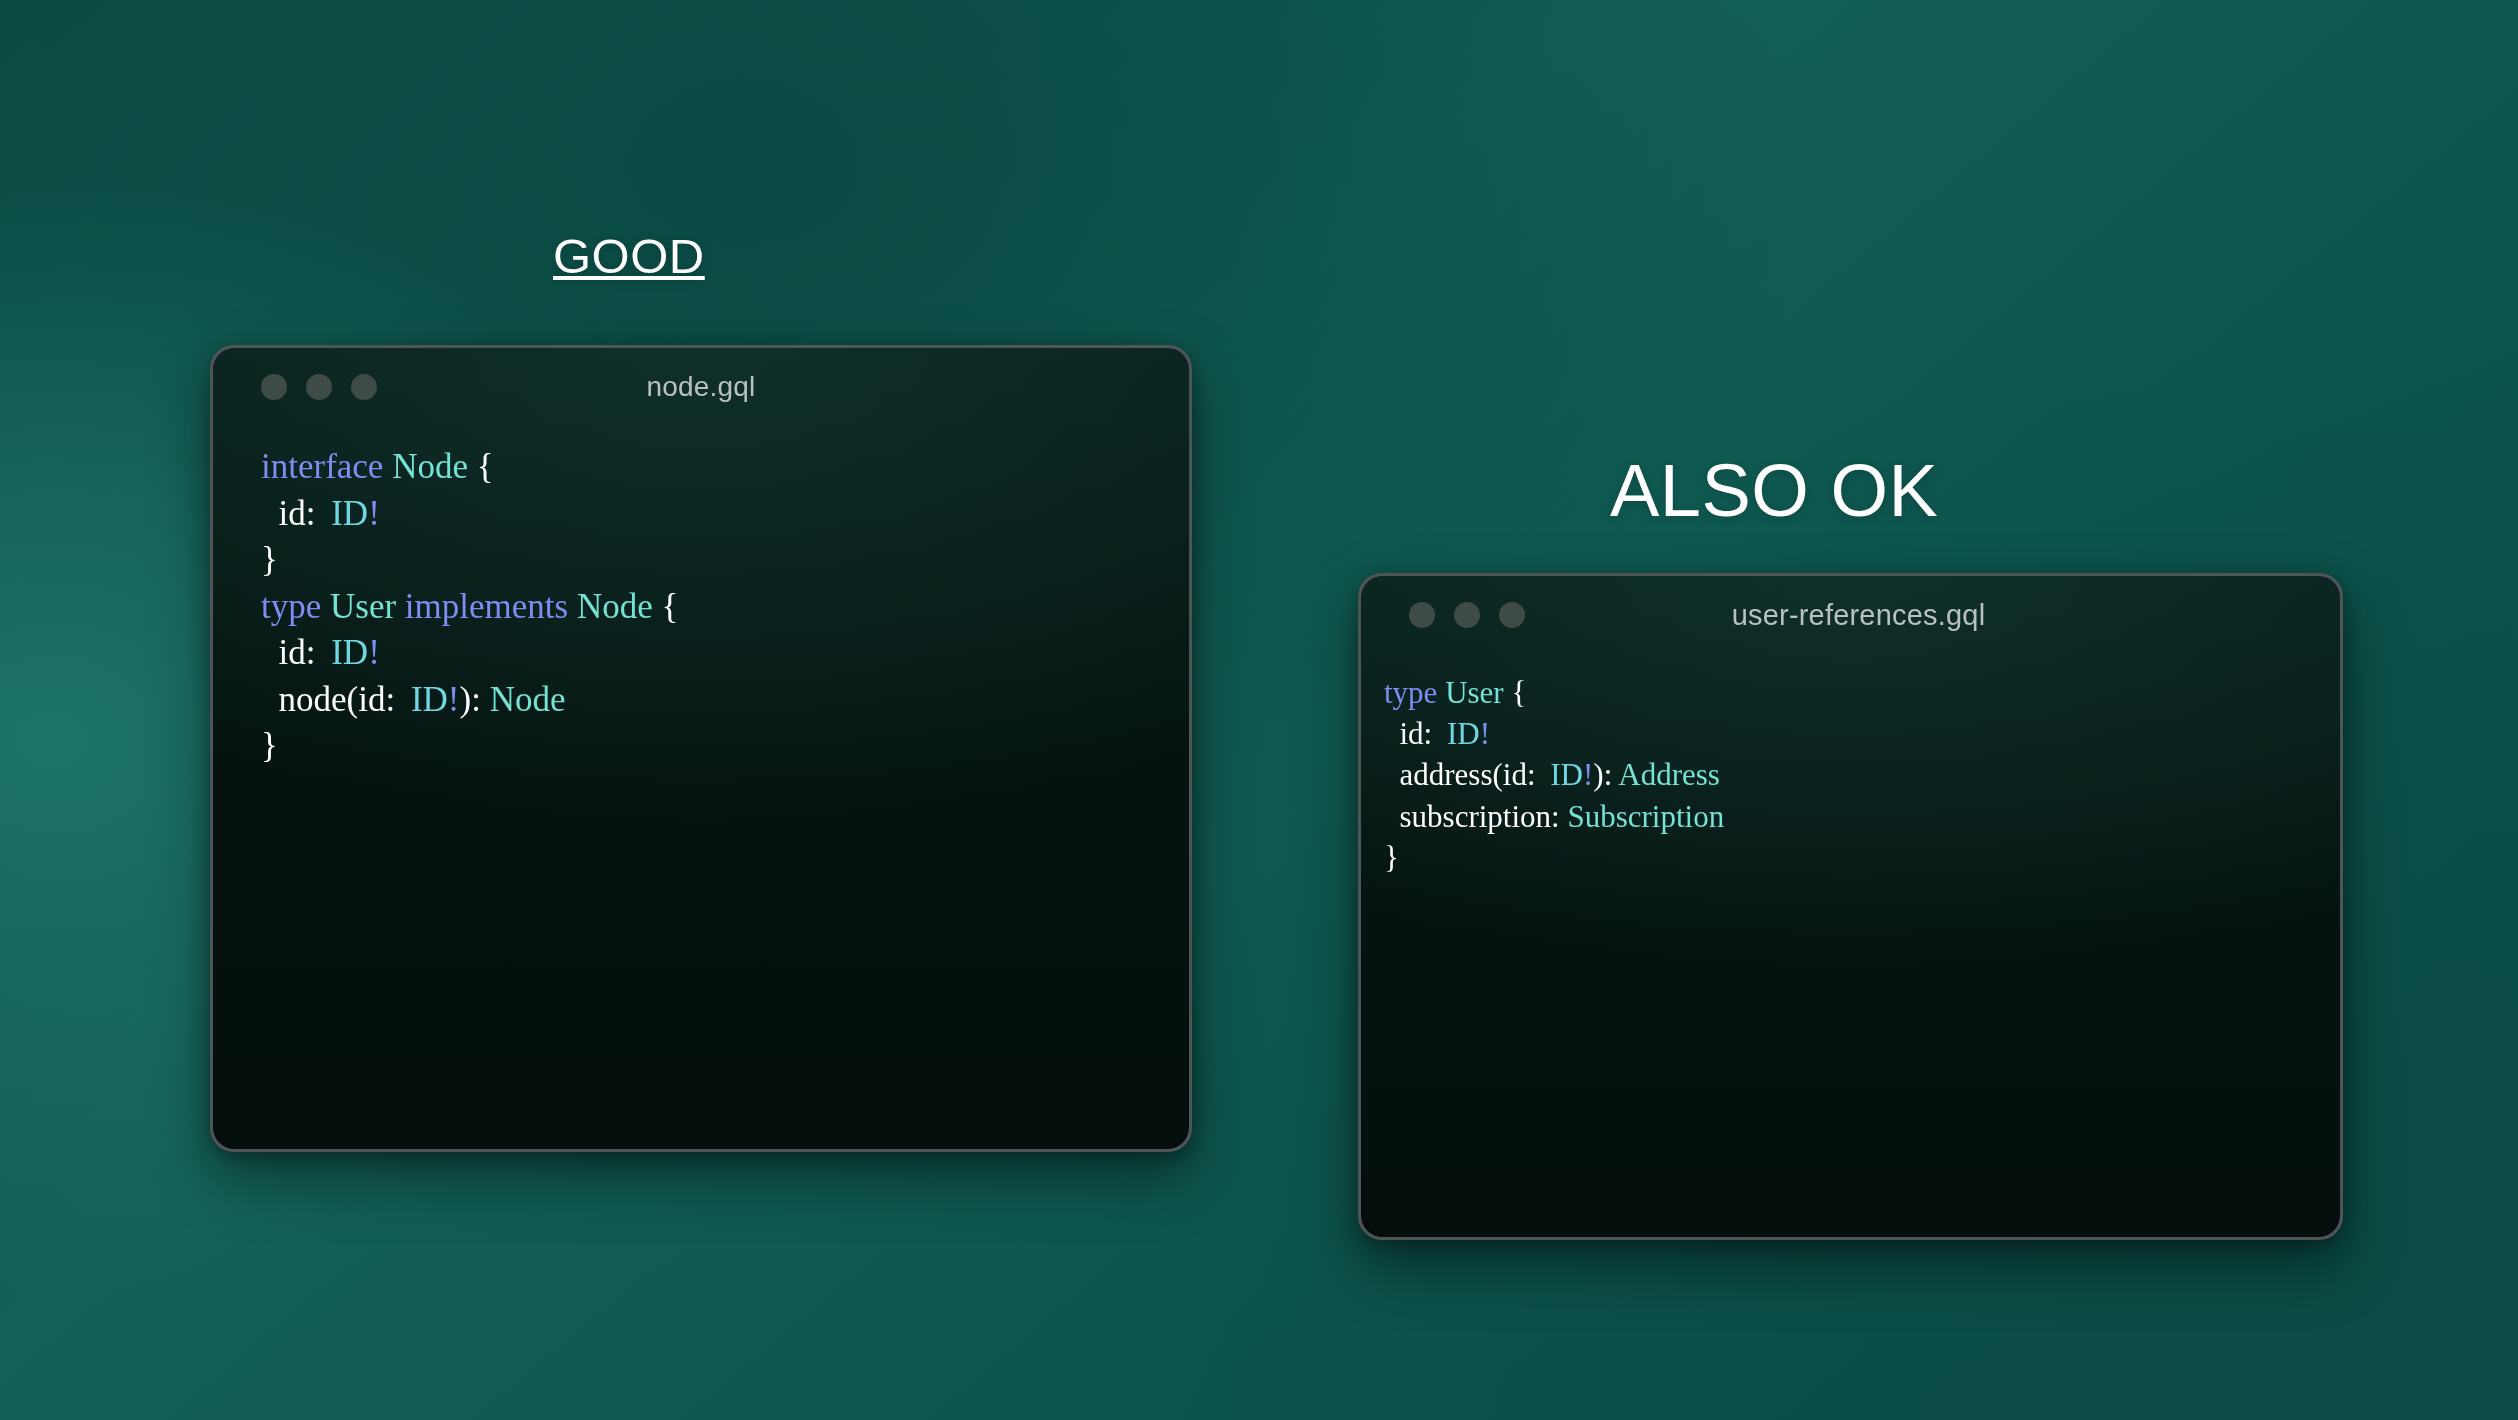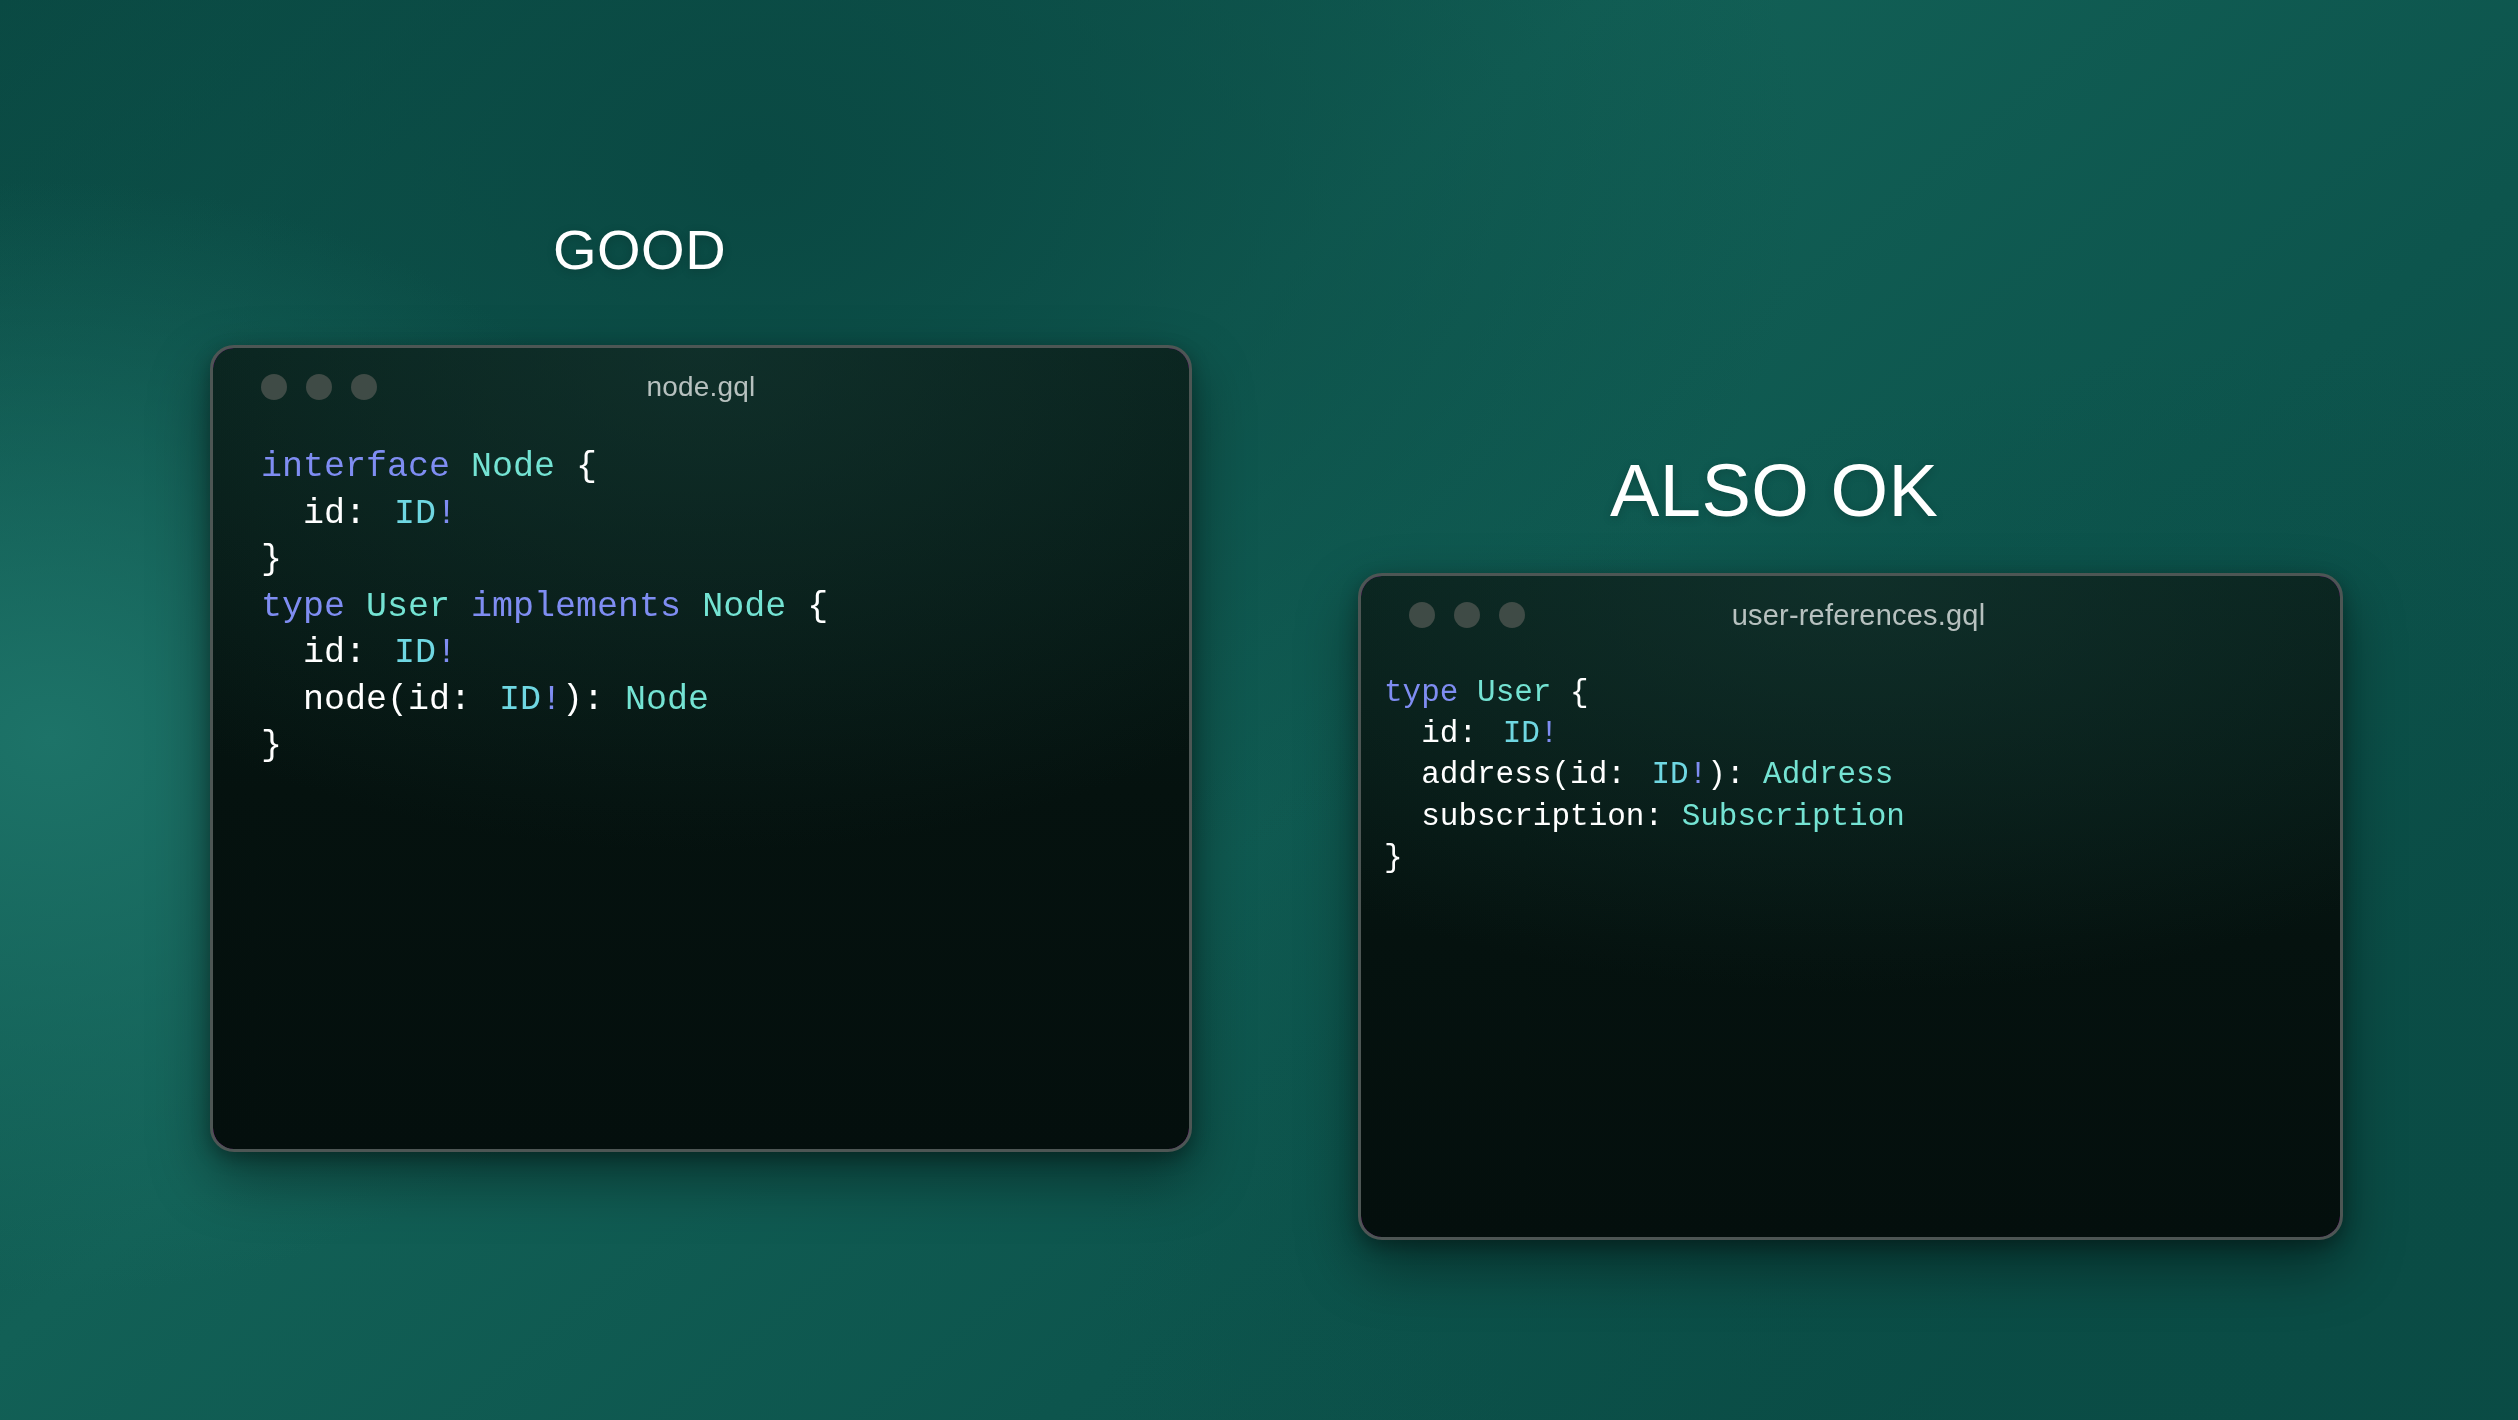--- a/index.html
+++ b/index.html
@@ -25,21 +25,21 @@
   
   .heading {
     position:absolute;
     color:#ffffff;
     font-weight:300;
     letter-spacing:0.5px;
     white-space:nowrap;
     line-height:1;
     text-shadow:0 2px 10px rgba(0,0,0,0.18);
   }
-  #heading-good { left:553px; top:222px; font-size:56px; }
+  #heading-good { left:553px; top:232px; font-size:49px;text-decoration:underline; }
   #heading-alsook { left:1610px; top:454px; font-size:74px; }
 
   
   .window {
     position:absolute;
     background:#701a75;
     border:3px solid #4d5654;
     border-radius:24px;
     box-shadow:
       0 26px 60px rgba(0,0,0,0.42),
@@ -79,21 +79,21 @@
     color:#b7c1bf;
     font-size:28px;
     font-weight:400;
     letter-spacing:0.2px;
     pointer-events:none;
   }
   #window-alsook .window-title { font-size:29px;padding-left:16px; }
 
   
   .code {
-    font-family:Liberation Mono, monospace;
+    font-family:Liberation Serif, serif;
     font-size:35px;
     line-height:1.33;
     color:#ffffff;
     white-space:pre;
     padding:18px 0 0 48px;
   }
   #window-alsook .code { font-size:31px; padding-left:23px; }
 
   .code-line { white-space:pre; }
 

